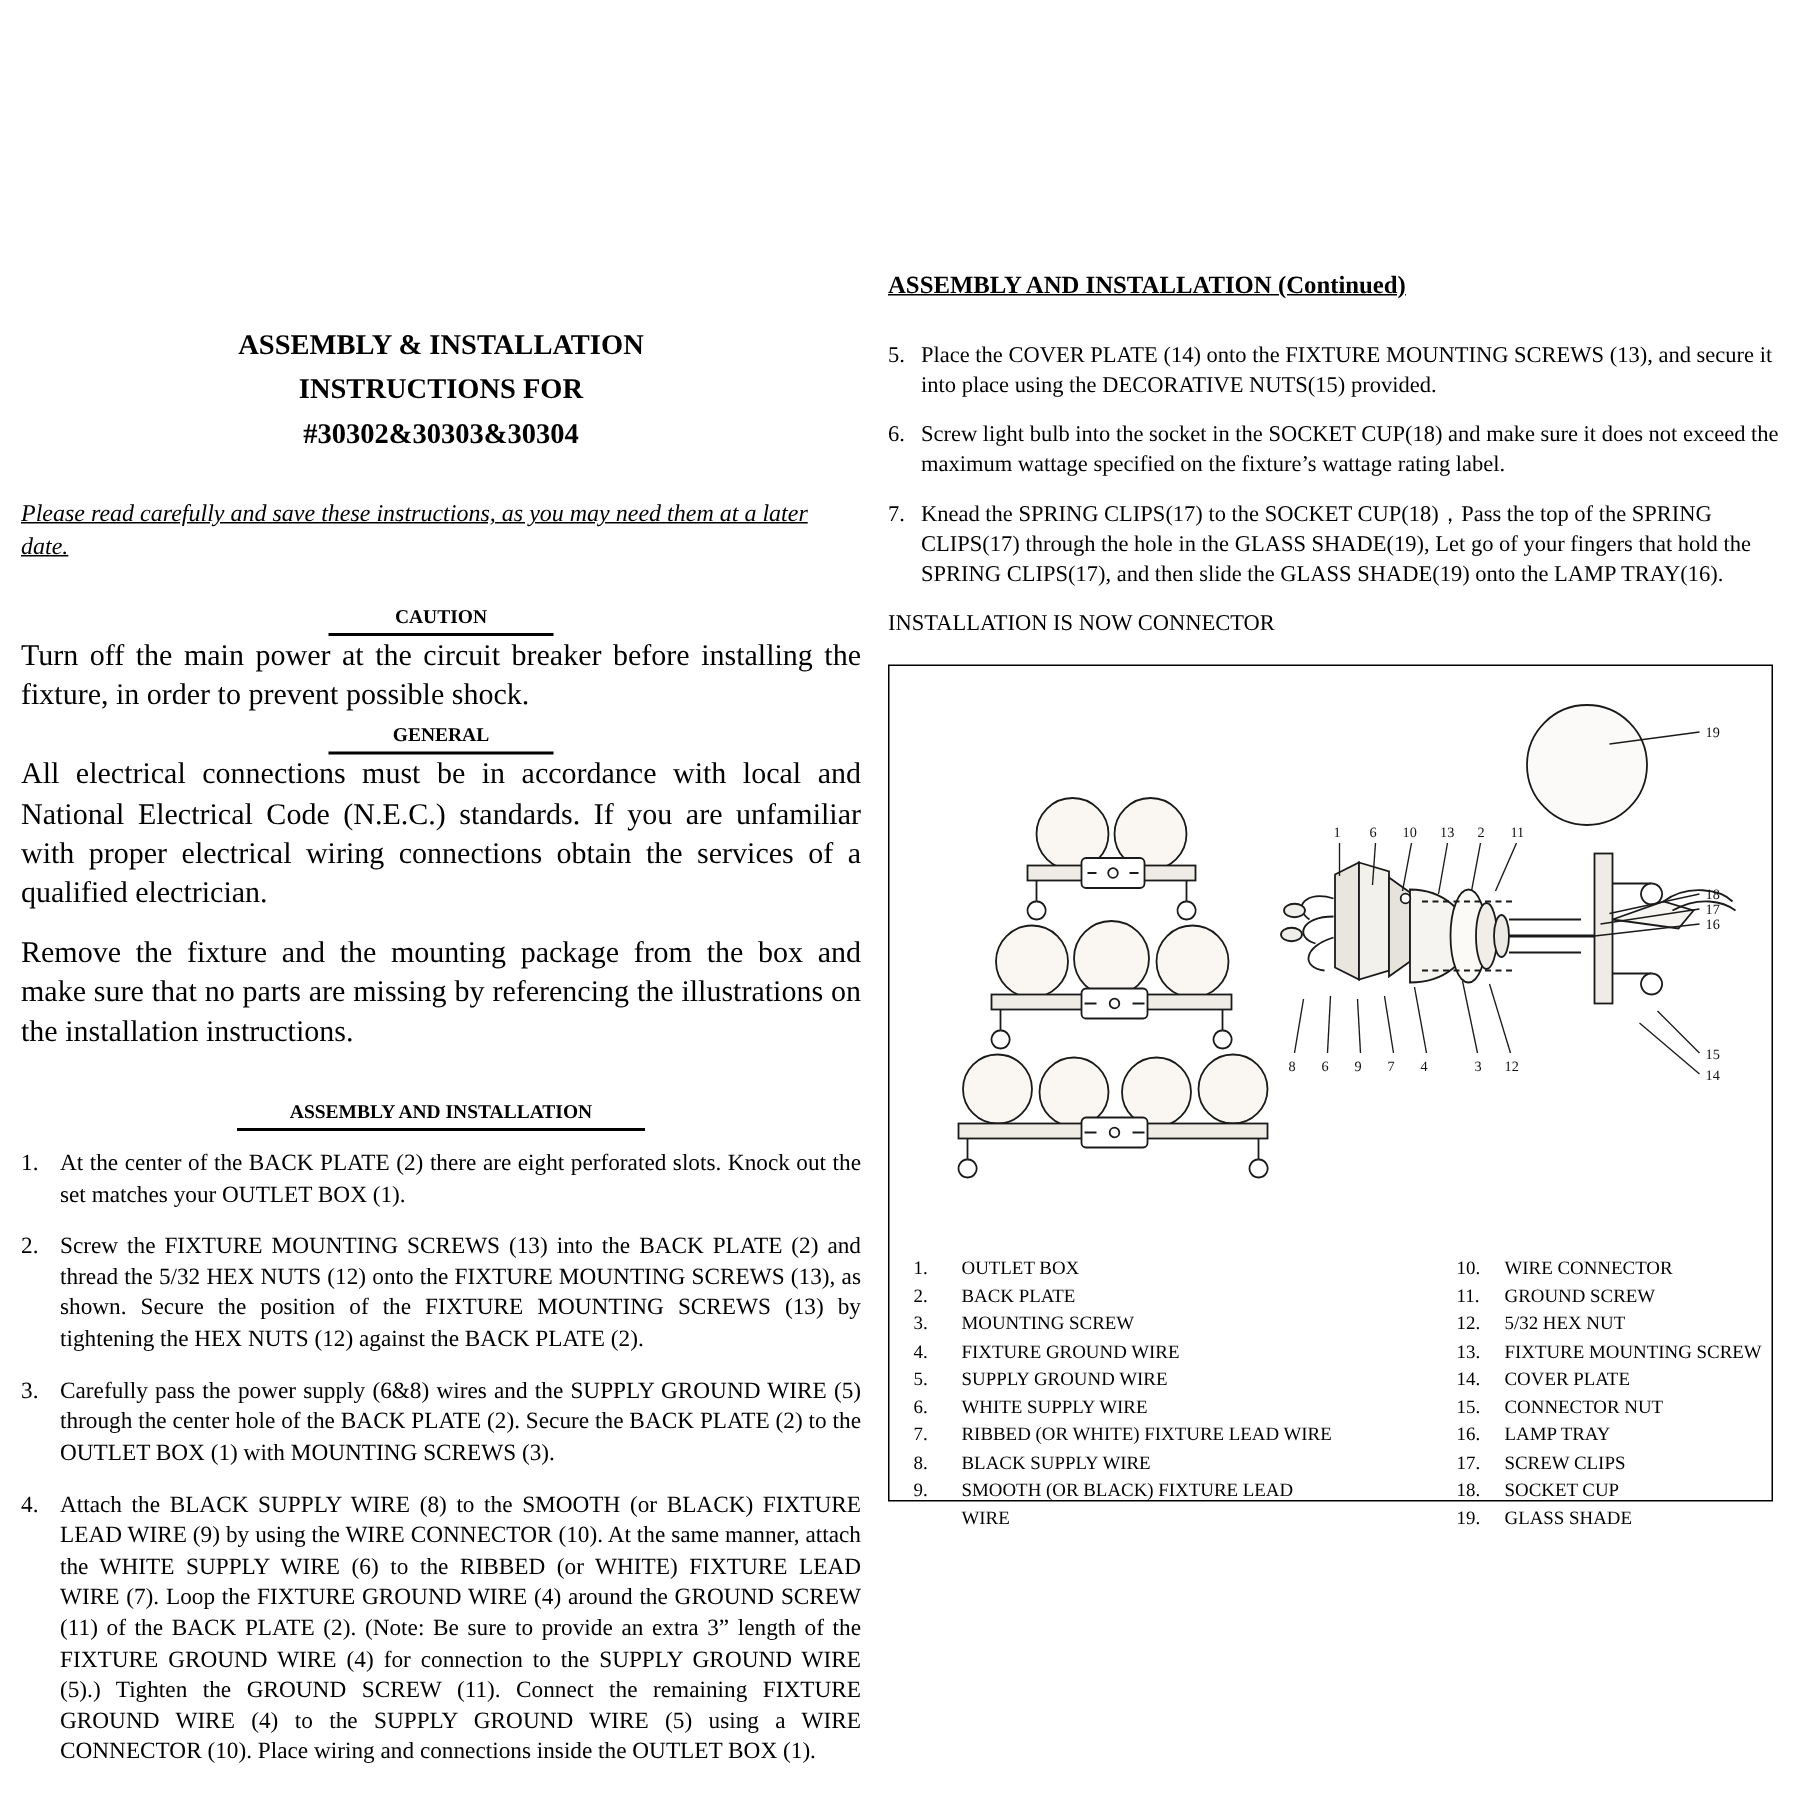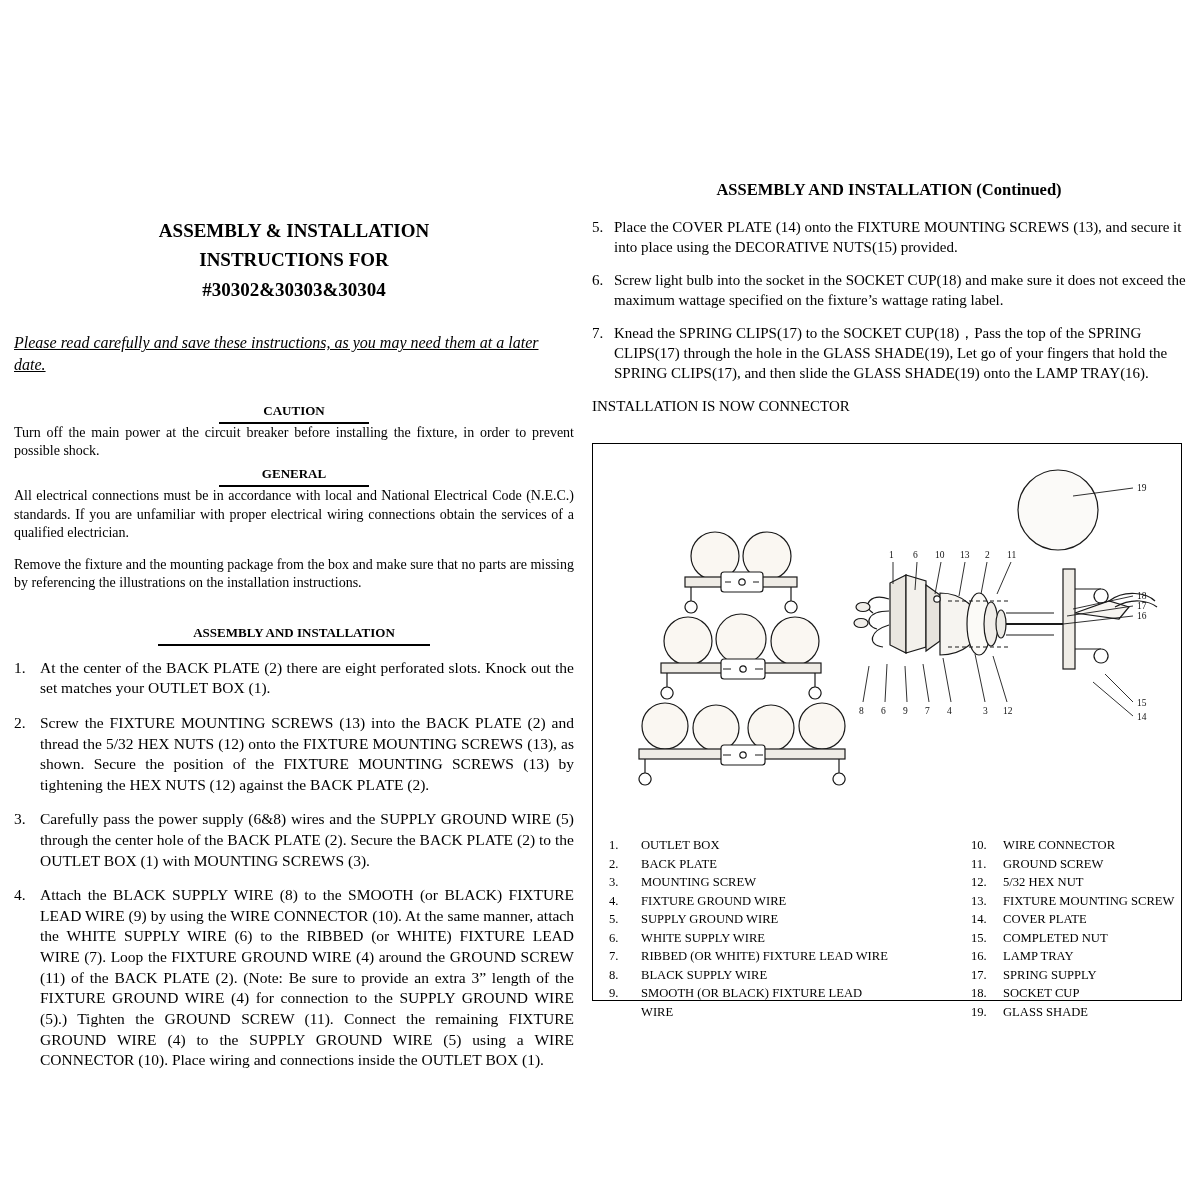--- a/index.html
+++ b/index.html
@@ -54,21 +54,21 @@
   }
   .rule {
     border: none;
     border-top: 2.2px solid #000;
     margin: 0 auto;
     width: 150px;
   }
   .rule.wide { width: 272px; }
 
   p.body {
-    font-size: 14px;
+    font-size: 20px;
     line-height: 1.32;
     margin: 0 0 13px 0;
     text-align: justify;
   }
   p.body.tight { margin-bottom: 6px; }
 
   ol.steps {
     list-style: none;
     margin: 0;
     padding: 0;
@@ -88,24 +88,24 @@
   }
 
   
   .col-right {
     position: absolute;
     left: 592px;
     top: 180px;
     width: 594px;
   }
   .r-title {
-    text-align: center;
     font-weight: bold;
     font-size: 16.5px;
-    margin: 0 0 18px 0;
+    margin: 0 0 28px 0;
+    text-decoration: underline;
   }
   ol.rsteps {
     list-style: none;
     margin: 0;
     padding: 0;
     font-size: 15px;
     line-height: 1.33;
   }
   ol.rsteps > li {
     position: relative;
@@ -369,23 +369,23 @@
           <li class="wrapline"><span>WIRE</span></li>
         </ul>
       </div>
       <div class="lcol c2">
         <ul>
           <li><span class="ln">10.</span><span>WIRE CONNECTOR</span></li>
           <li><span class="ln">11.</span><span>GROUND SCREW</span></li>
           <li><span class="ln">12.</span><span>5/32 HEX NUT</span></li>
           <li><span class="ln">13.</span><span>FIXTURE MOUNTING SCREW</span></li>
           <li><span class="ln">14.</span><span>COVER PLATE</span></li>
-          <li><span class="ln">15.</span><span>COMPLETED NUT</span></li>
+          <li><span class="ln">15.</span><span>CONNECTOR NUT</span></li>
           <li><span class="ln">16.</span><span>LAMP TRAY</span></li>
-          <li><span class="ln">17.</span><span>SPRING SUPPLY</span></li>
+          <li><span class="ln">17.</span><span>SCREW CLIPS</span></li>
           <li><span class="ln">18.</span><span>SOCKET CUP</span></li>
           <li><span class="ln">19.</span><span>GLASS SHADE</span></li>
         </ul>
       </div>
     </div>
 
   </div>
 </div>
 
 </body></html>

